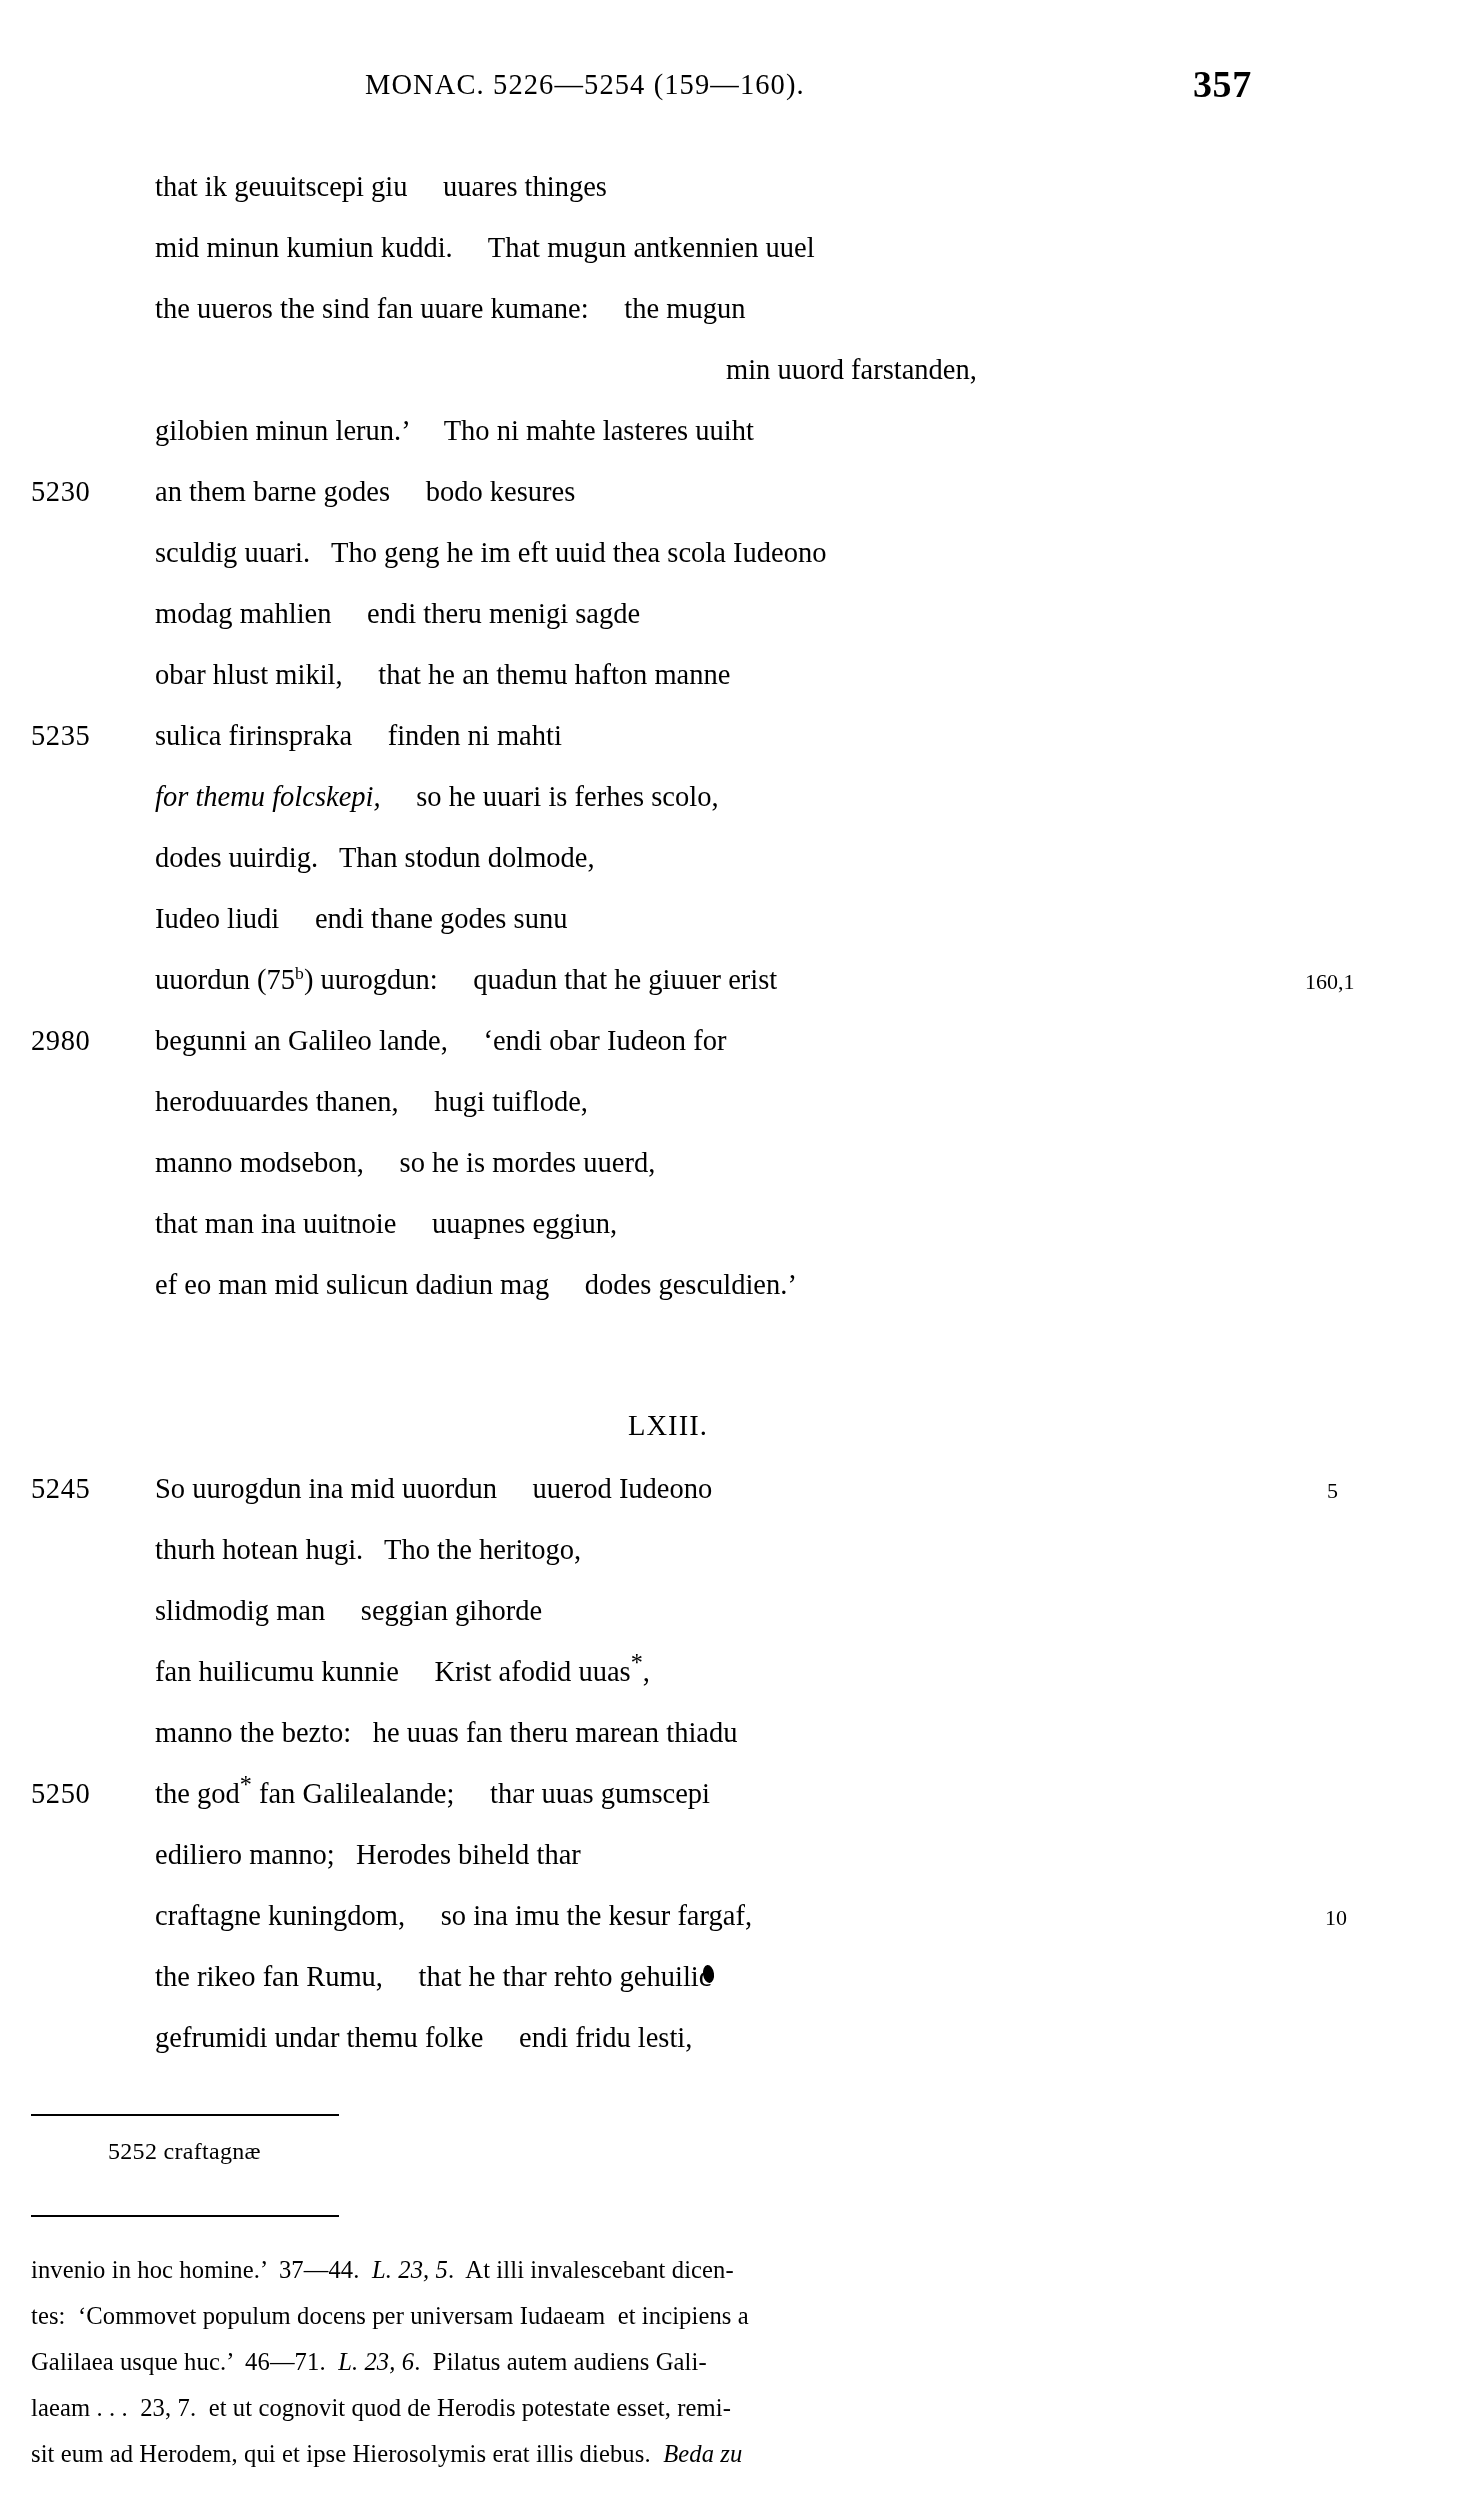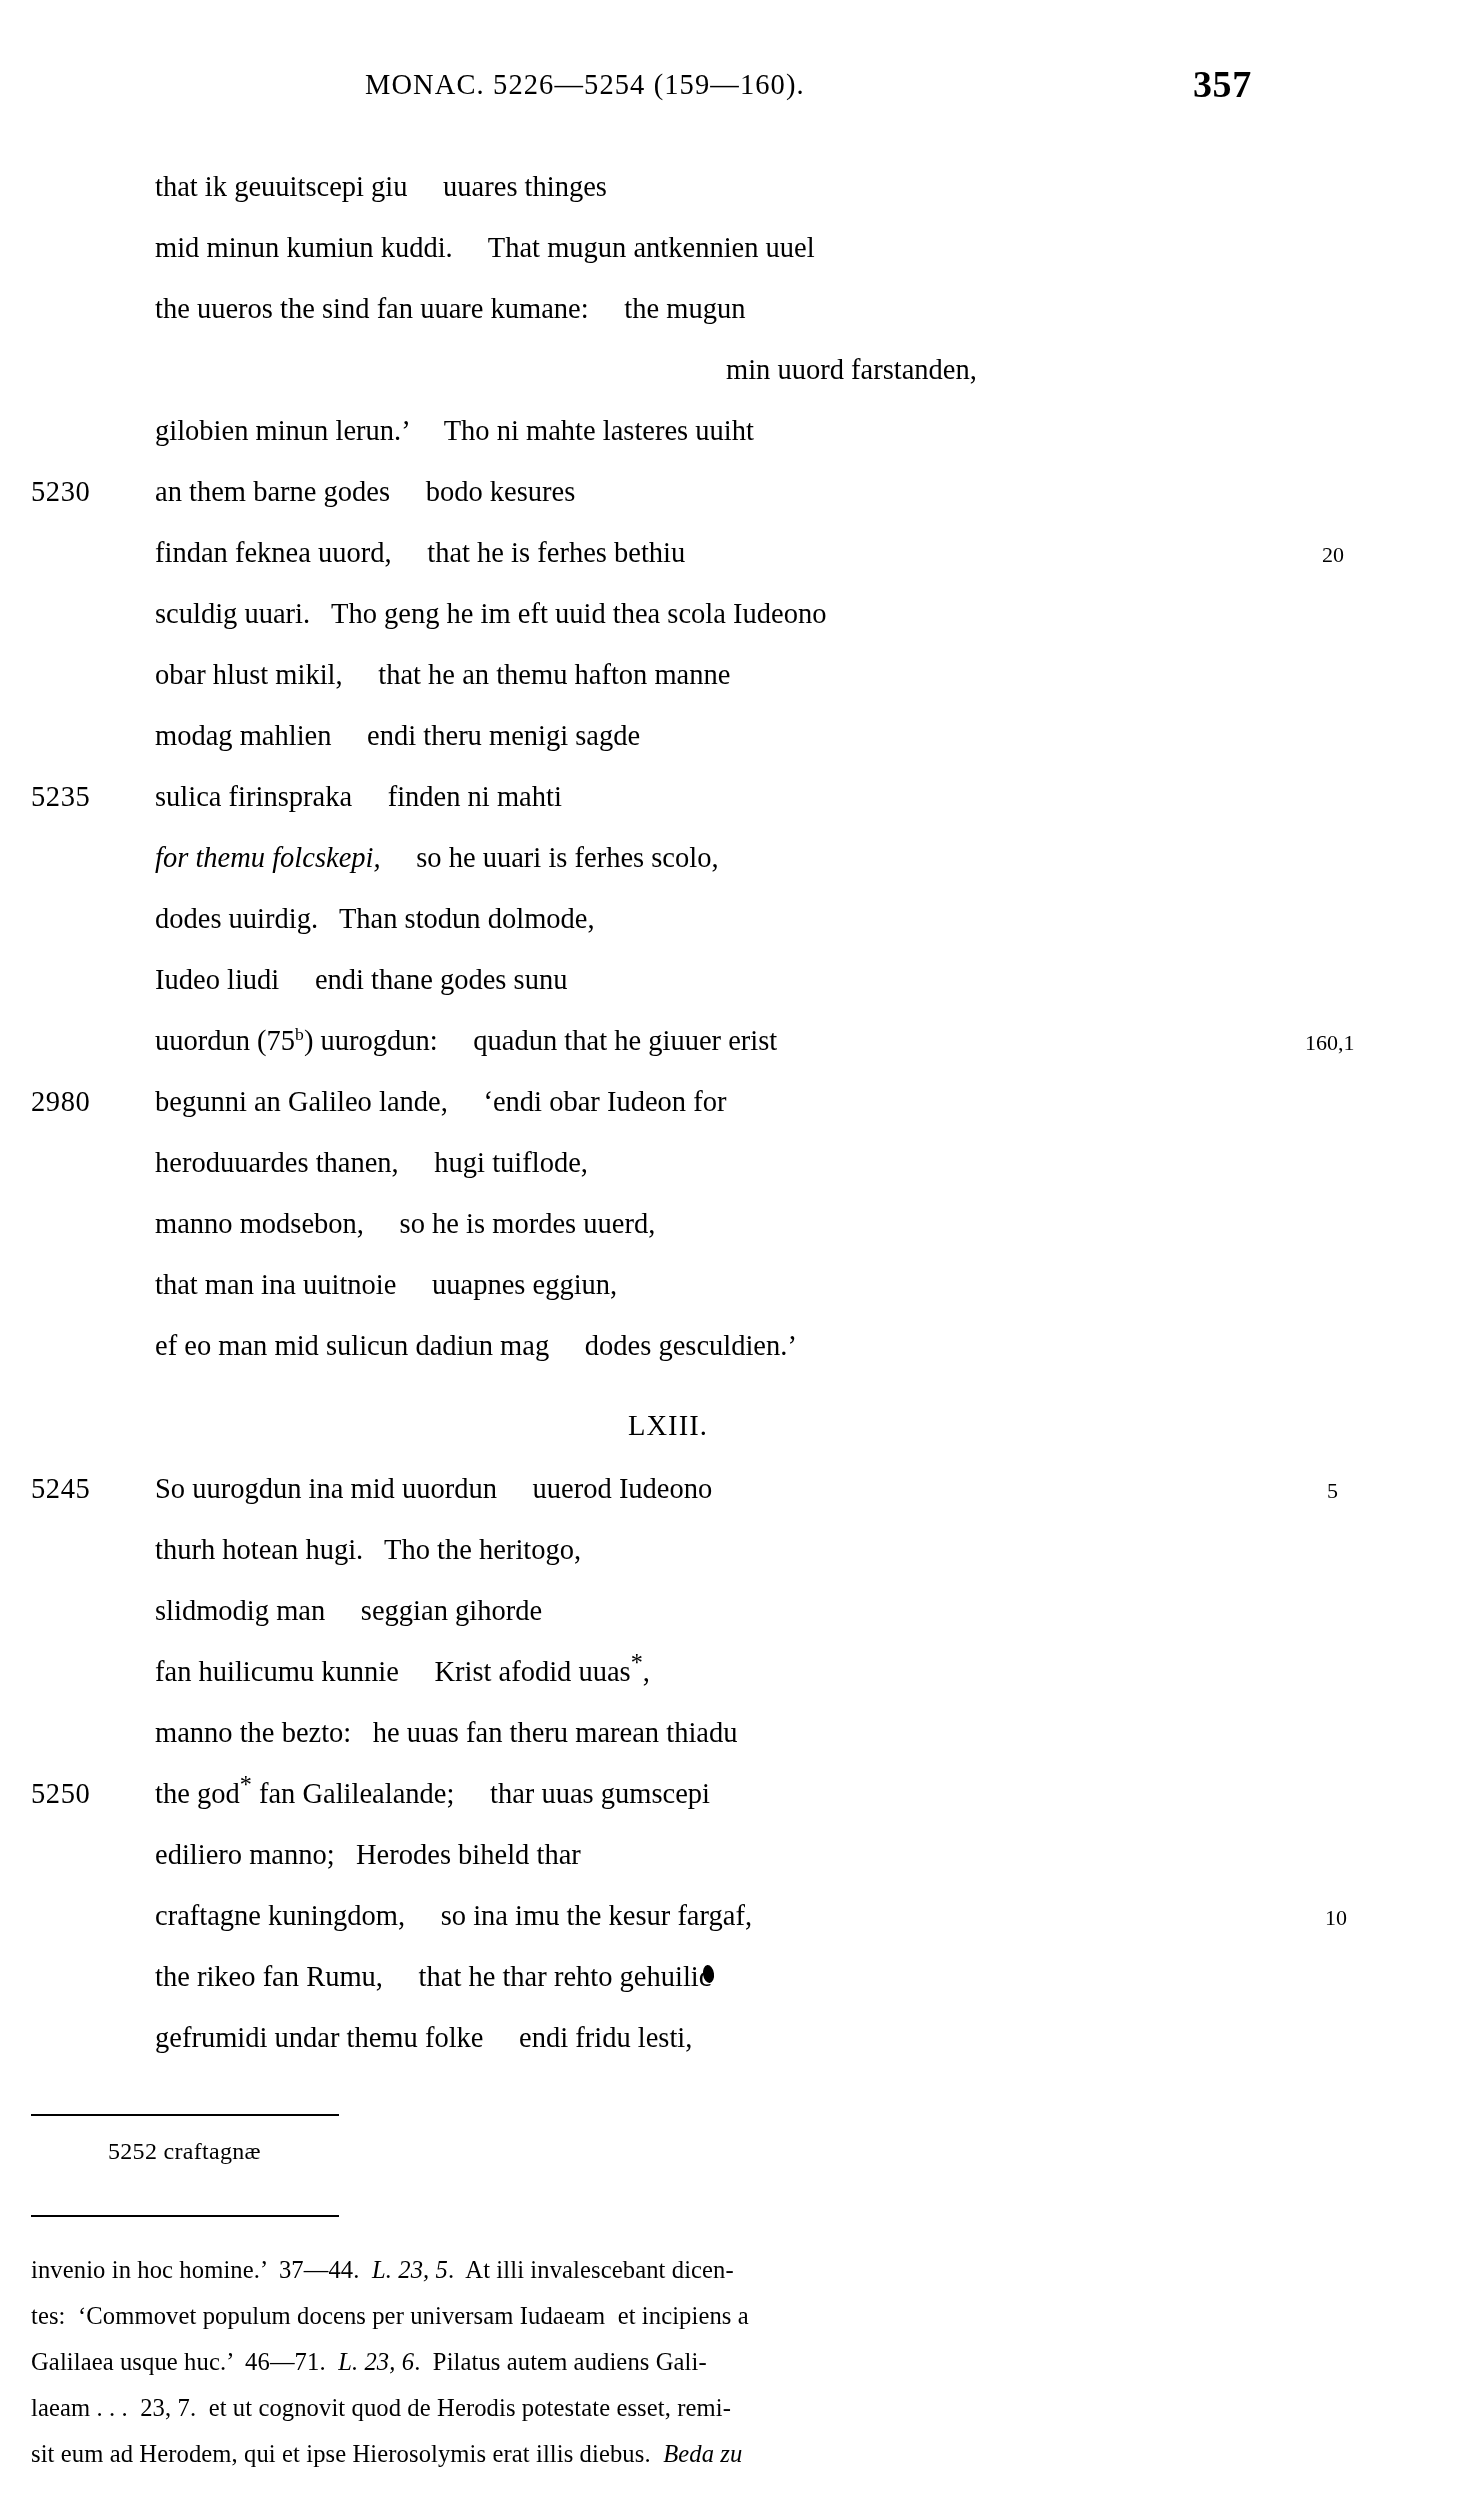--- a/index.html
+++ b/index.html
@@ -192,31 +192,27 @@
         <span class="vtext indent-deep">min uuord farstanden,</span>
       </div>
       <div class="verse-line">
         <span class="vtext">gilobien minun lerun.’     Tho ni mahte lasteres uuiht</span>
       </div>
       <div class="verse-line">
         <span class="vnum">5230</span>
         <span class="vtext">an them barne godes     bodo kesures</span>
       </div>
       <div class="verse-line">
-        <span class="vtext">findan feknea uuord,     that he is ferhes bethiu</span>
-        <span class="vmargin m-20">20</span>
-      </div>
-      <div class="verse-line">
         <span class="vtext">sculdig uuari.   Tho geng he im eft uuid thea scola Iudeono</span>
       </div>
       <div class="verse-line">
+        <span class="vtext">modag mahlien     endi theru menigi sagde</span>
+      </div>
+      <div class="verse-line">
         <span class="vtext">obar hlust mikil,     that he an themu hafton manne</span>
-      </div>
-      <div class="verse-line">
-        <span class="vtext">modag mahlien     endi theru menigi sagde</span>
       </div>
       <div class="verse-line">
         <span class="vnum">5235</span>
         <span class="vtext">sulica firinspraka     finden ni mahti</span>
       </div>
       <div class="verse-line">
         <span class="vtext"><i>for themu folcskepi,</i>     so he uuari is ferhes scolo,</span>
       </div>
       <div class="verse-line">
         <span class="vtext">dodes uuirdig.   Than stodun dolmode,</span>

